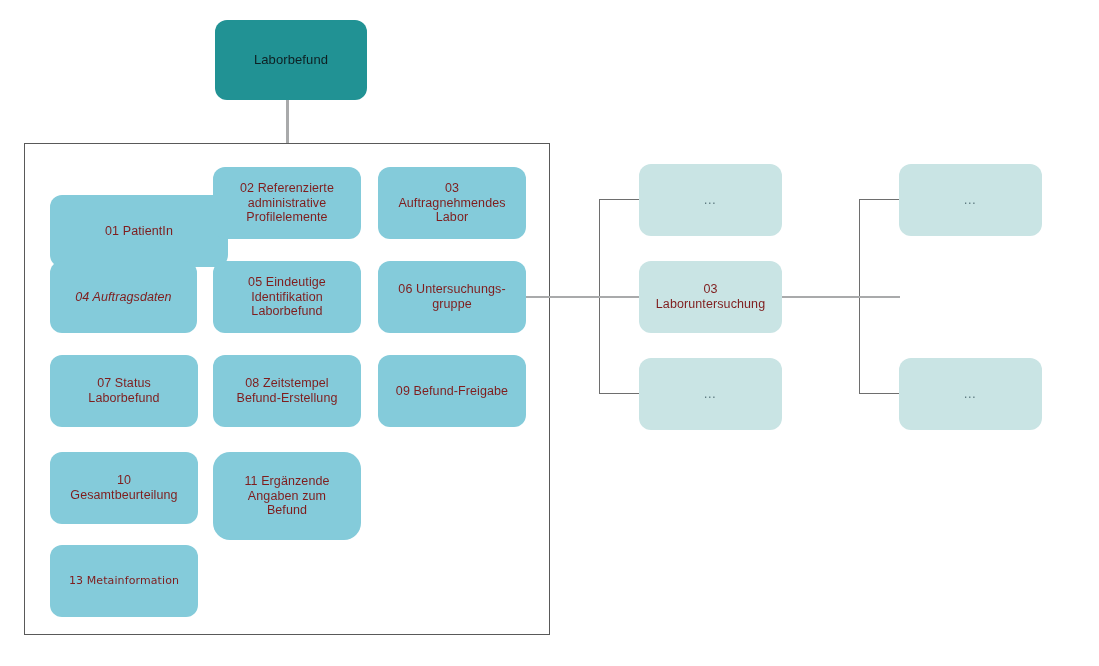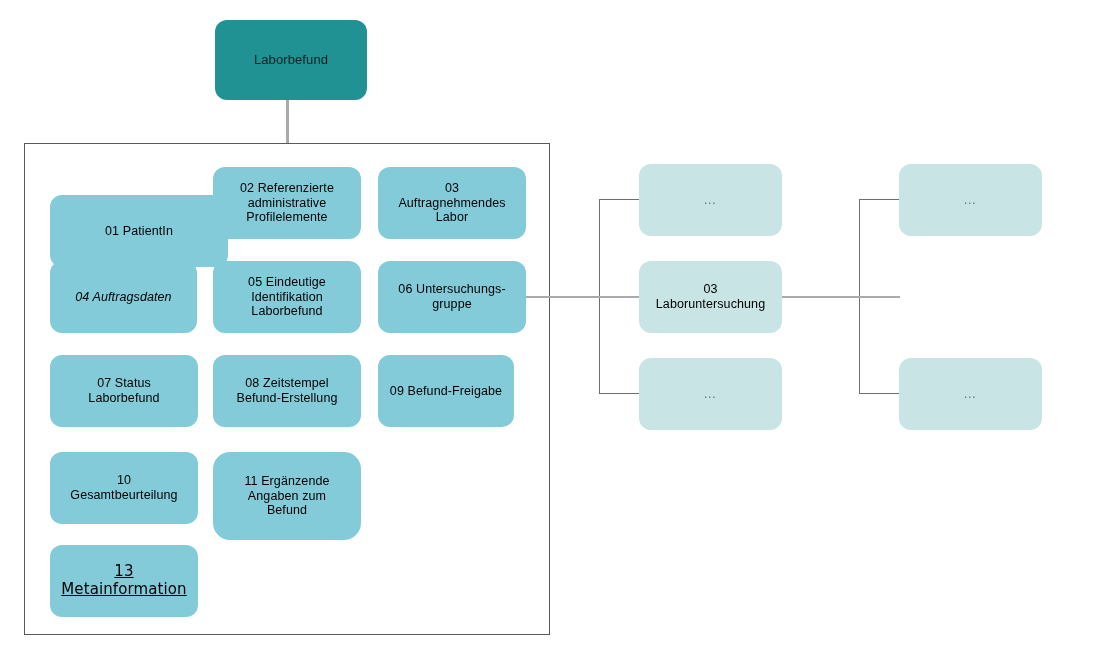--- a/index.html
+++ b/index.html
@@ -20,21 +20,21 @@
 
   
   .node {
     position: absolute;
     box-sizing: border-box;
     display: flex;
     align-items: center;
     justify-content: center;
     text-align: center;
     border-radius: 12px;
-    color: #000000;
+    color: #7f1d1d;
     font-size: 12.5px;
     line-height: 1.18;
     padding: 4px 8px;
     letter-spacing: 0.1px;
     white-space: pre-line;
   }
 
   .node-root {
     background: #219294;
     border-radius: 12px;
@@ -53,22 +53,21 @@
   .node-ellipsis {
     background: #c9e4e4;
     color: #5e7a80;
     font-size: 13px;
     letter-spacing: 1.5px;
   }
 
   
   .node-altfont {
     font-family: "DejaVu Sans", sans-serif;
-    font-size: 15px;
-    text-decoration: underline;
+    font-size: 11px;
   }
 
   
   .group-frame {
     position: absolute;
     box-sizing: border-box;
     border: 1.4px solid #595959;
     background: transparent;
   }
 
@@ -114,21 +113,21 @@
 
   <div class="node node-primary" style="left:378px; top:261px; width:148px; height:72px;">06 Untersuchungs-
 gruppe</div>
 
   <div class="node node-primary" style="left:50px; top:355px; width:148px; height:72px;">07 Status
 Laborbefund</div>
 
   <div class="node node-primary" style="left:213px; top:355px; width:148px; height:72px;">08 Zeitstempel
 Befund-Erstellung</div>
 
-  <div class="node node-primary" style="left:378px; top:355px; width:136px; height:72px;">09 Befund-Freigabe</div>
+  <div class="node node-primary" style="left:378px; top:355px; width:148px; height:72px;">09 Befund-Freigabe</div>
 
   <div class="node node-primary" style="left:50px; top:452px; width:148px; height:72px;">10
 Gesamtbeurteilung</div>
 
   <div class="node node-primary" style="left:213px; top:452px; width:148px; height:88px;border-radius:17px;">11 Ergänzende
 Angaben zum
 Befund</div>
 
 
   <div class="node node-primary node-altfont" style="left:50px; top:545px; width:148px; height:72px;">13 Metainformation</div>

